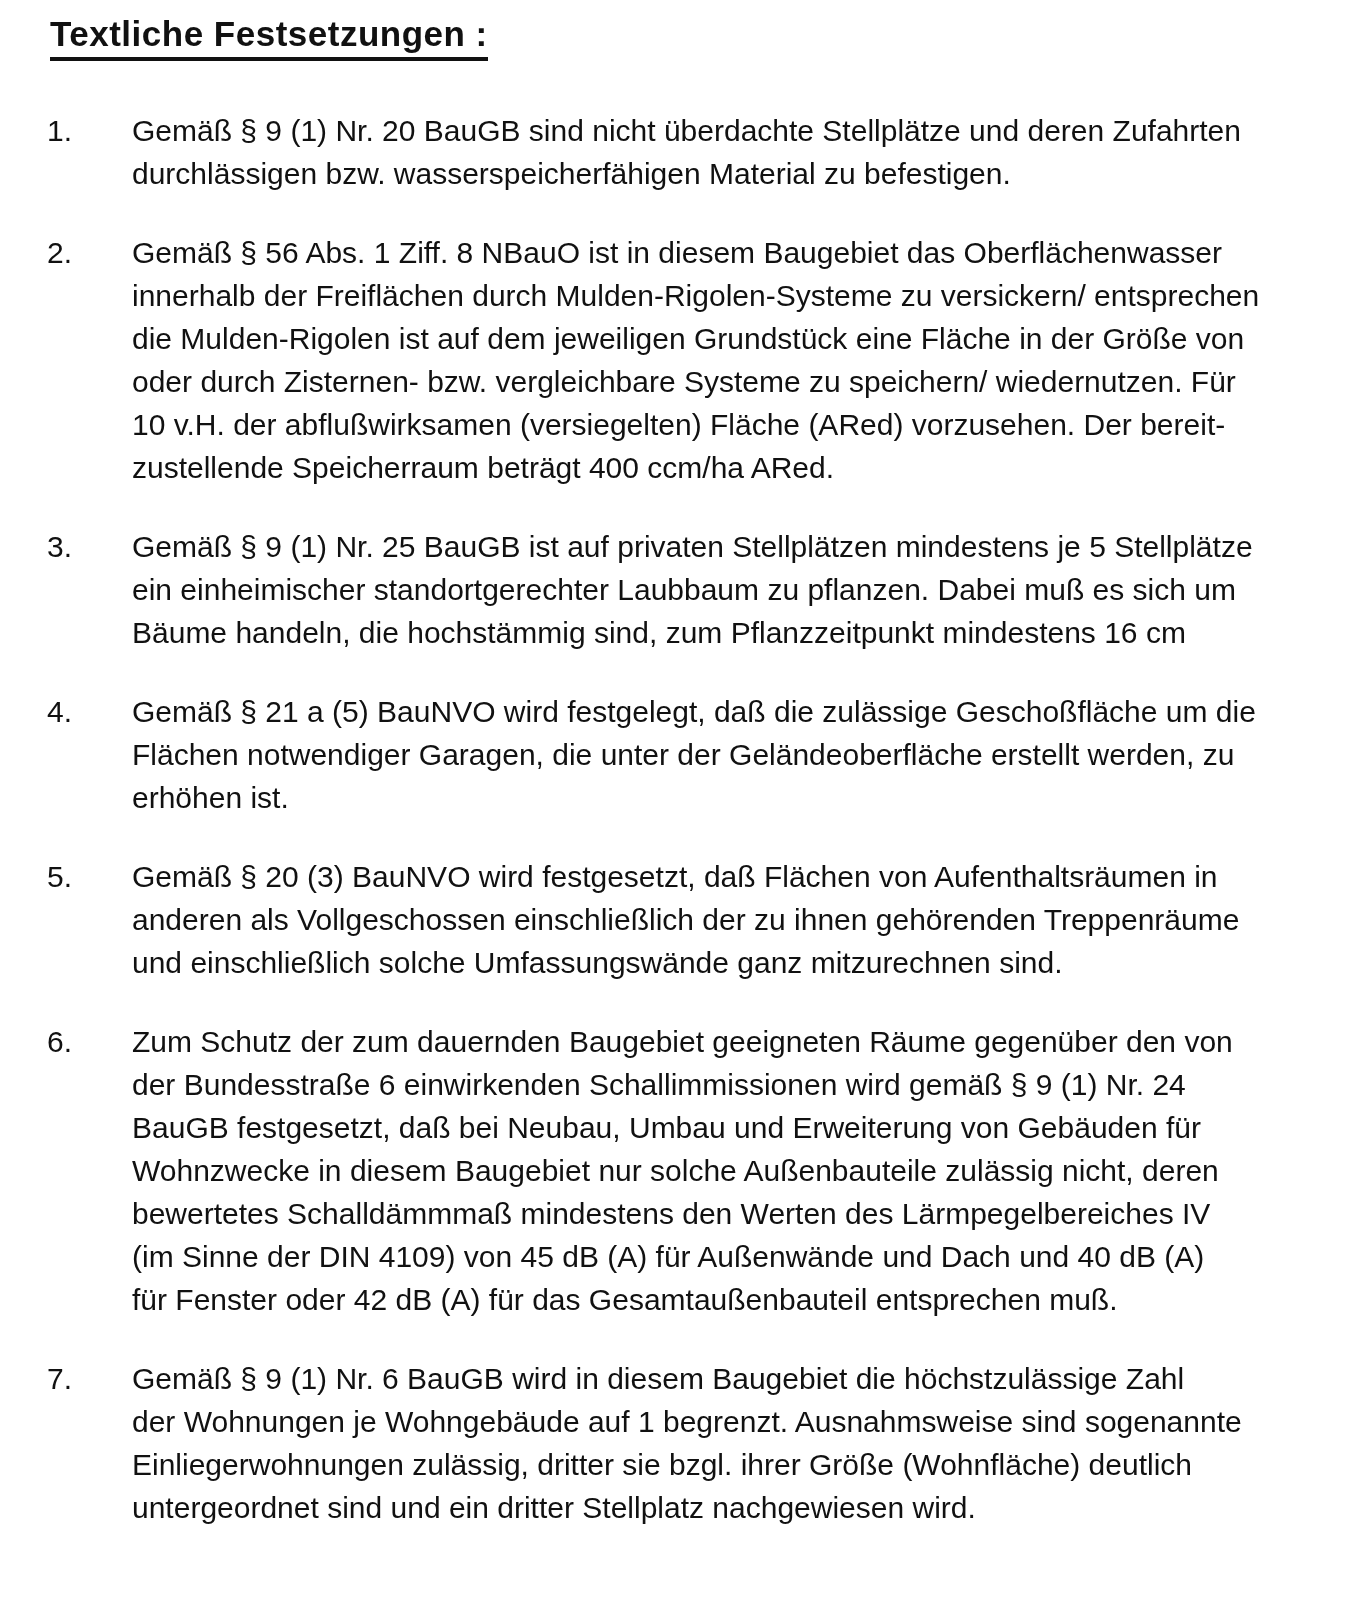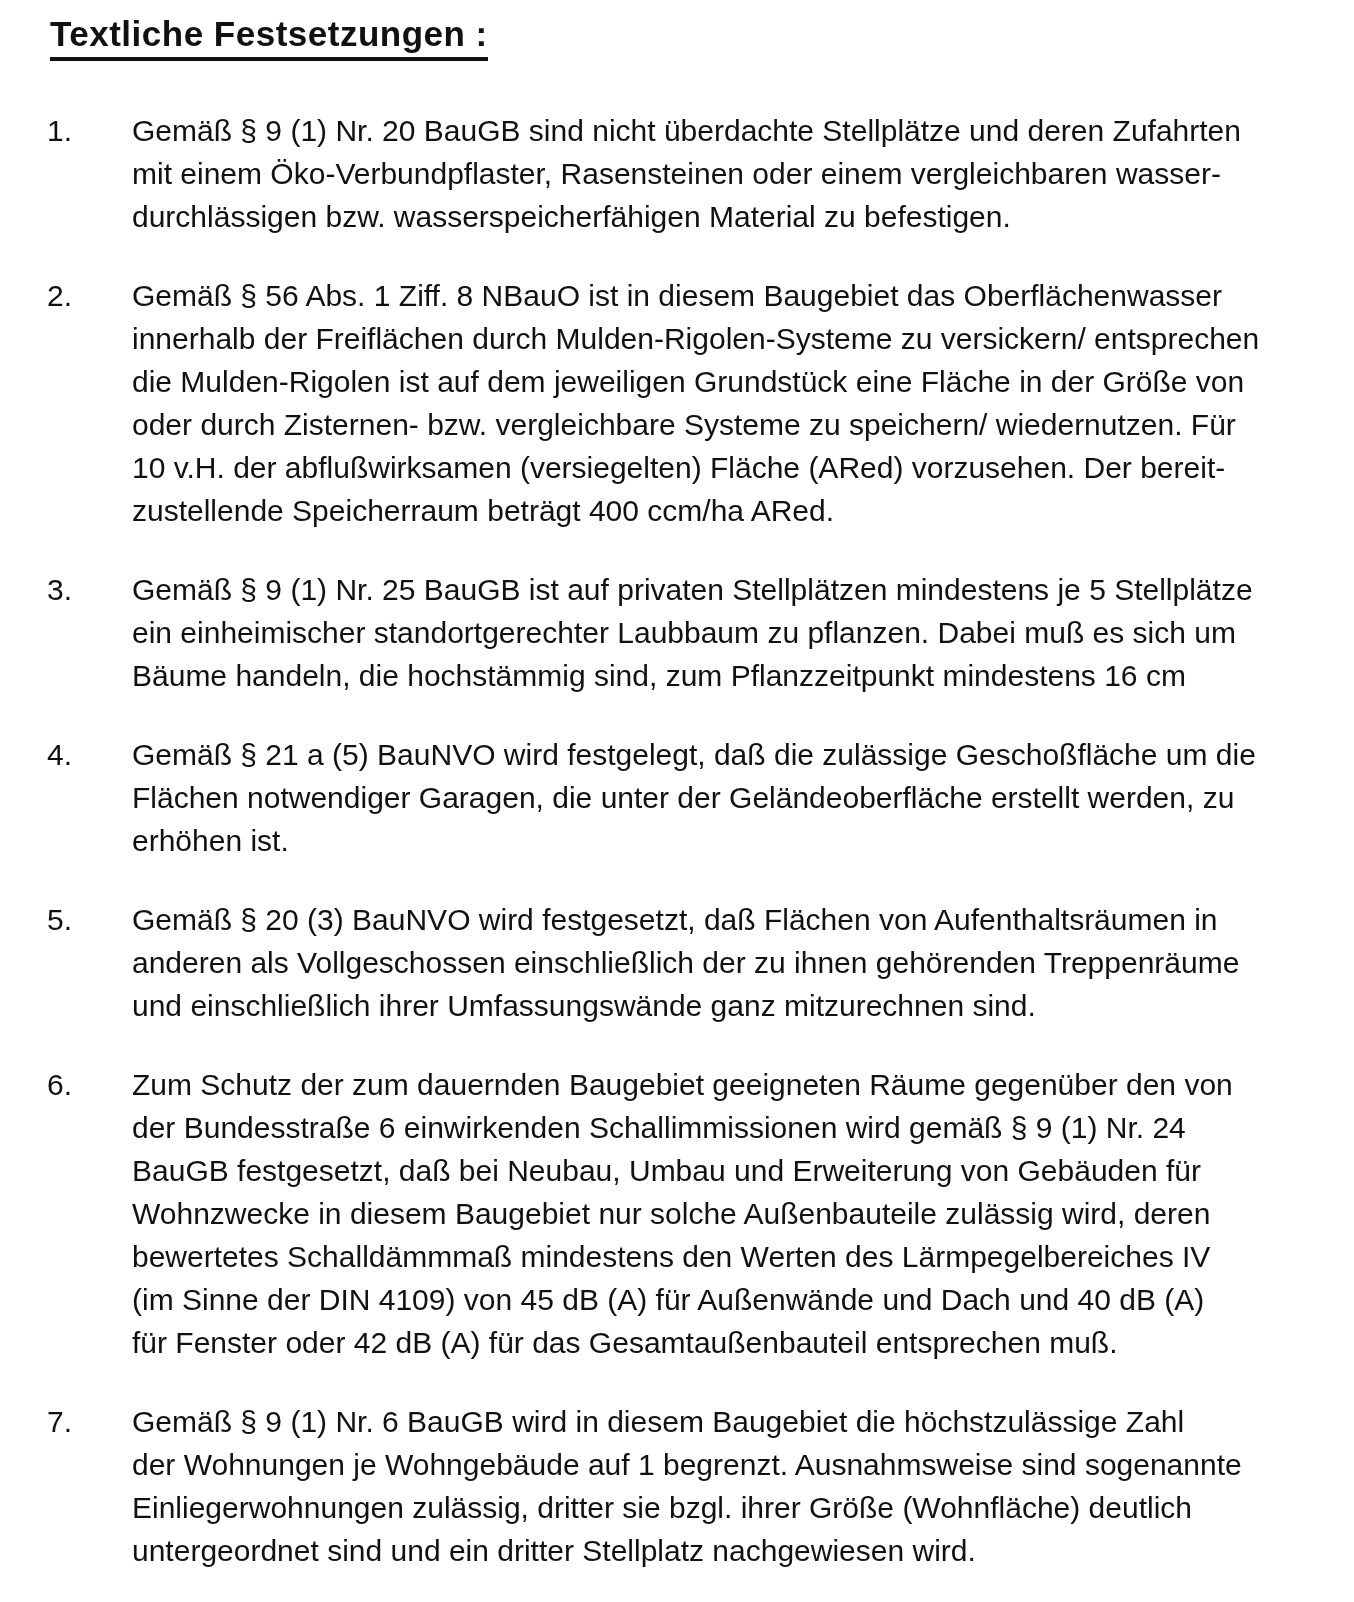--- a/index.html
+++ b/index.html
@@ -58,21 +58,20 @@
 <body>
 
 <div class="page">
   <h1 class="title">Textliche Festsetzungen :</h1>
 
   <ol class="paragraphs" id="paragraph-list">
   <li class="para">
     <span class="num">1.</span>
     <div class="body">
           <div class="line">Gemäß § 9 (1) Nr. 20 BauGB sind nicht überdachte Stellplätze und deren Zufahrten</div>
-          <div class="line">mit einem Öko-Verbundpflaster, Rasensteinen oder einem vergleichbaren wasser-</div>
           <div class="line">durchlässigen bzw. wasserspeicherfähigen Material zu befestigen.</div>
         </div>
   </li>
 
   <li class="para">
     <span class="num">2.</span>
     <div class="body">
           <div class="line">Gemäß § 56 Abs. 1 Ziff. 8 NBauO ist in diesem Baugebiet das Oberflächenwasser</div>
           <div class="line">innerhalb der Freiflächen durch Mulden-Rigolen-Systeme zu versickern/ entsprechen</div>
           <div class="line">die Mulden-Rigolen ist auf dem jeweiligen Grundstück eine Fläche in der Größe von</div>
@@ -98,31 +97,31 @@
           <div class="line">Flächen notwendiger Garagen, die unter der Geländeoberfläche erstellt werden, zu</div>
           <div class="line">erhöhen ist.</div>
         </div>
   </li>
 
   <li class="para">
     <span class="num">5.</span>
     <div class="body">
           <div class="line">Gemäß § 20 (3) BauNVO wird festgesetzt, daß Flächen von Aufenthaltsräumen in</div>
           <div class="line">anderen als Vollgeschossen einschließlich der zu ihnen gehörenden Treppenräume</div>
-          <div class="line">und einschließlich ihrer Umfassungswände ganz mitzurechnen sind.</div>
+          <div class="line">und einschließlich solche Umfassungswände ganz mitzurechnen sind.</div>
         </div>
   </li>
 
   <li class="para">
     <span class="num">6.</span>
     <div class="body">
           <div class="line">Zum Schutz der zum dauernden Baugebiet geeigneten Räume gegenüber den von</div>
           <div class="line">der Bundesstraße 6 einwirkenden Schallimmissionen wird gemäß § 9 (1) Nr. 24</div>
           <div class="line">BauGB festgesetzt, daß bei Neubau, Umbau und Erweiterung von Gebäuden für</div>
-          <div class="line">Wohnzwecke in diesem Baugebiet nur solche Außenbauteile zulässig wird, deren</div>
+          <div class="line">Wohnzwecke in diesem Baugebiet nur solche Außenbauteile zulässig nicht, deren</div>
           <div class="line">bewertetes Schalldämmmaß mindestens den Werten des Lärmpegelbereiches IV</div>
           <div class="line">(im Sinne der DIN 4109) von 45 dB (A) für Außenwände und Dach und 40 dB (A)</div>
           <div class="line">für Fenster oder 42 dB (A) für das Gesamtaußenbauteil entsprechen muß.</div>
         </div>
   </li>
 
   <li class="para">
     <span class="num">7.</span>
     <div class="body">
           <div class="line">Gemäß § 9 (1) Nr. 6 BauGB wird in diesem Baugebiet die höchstzulässige Zahl</div>

